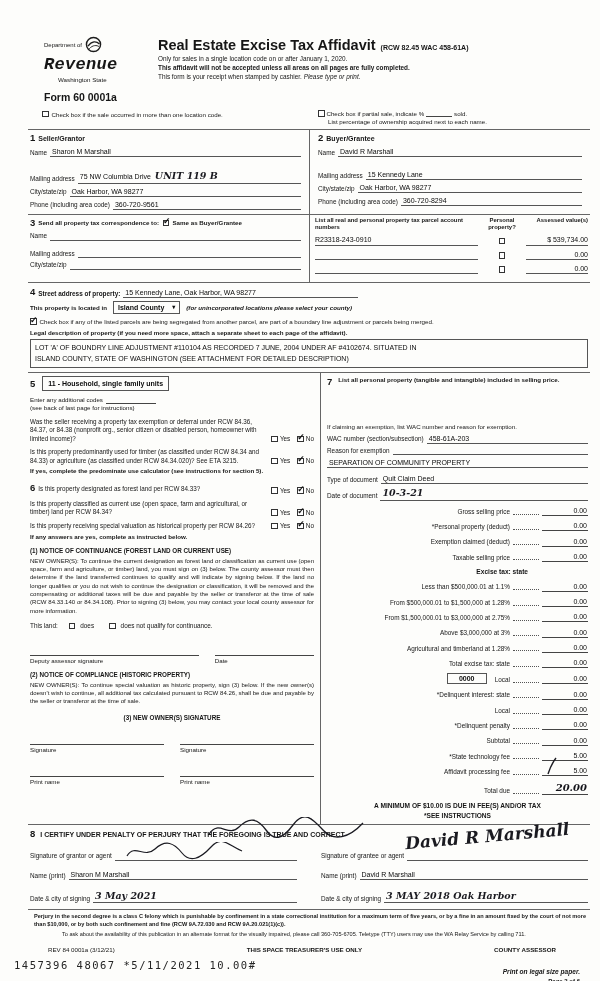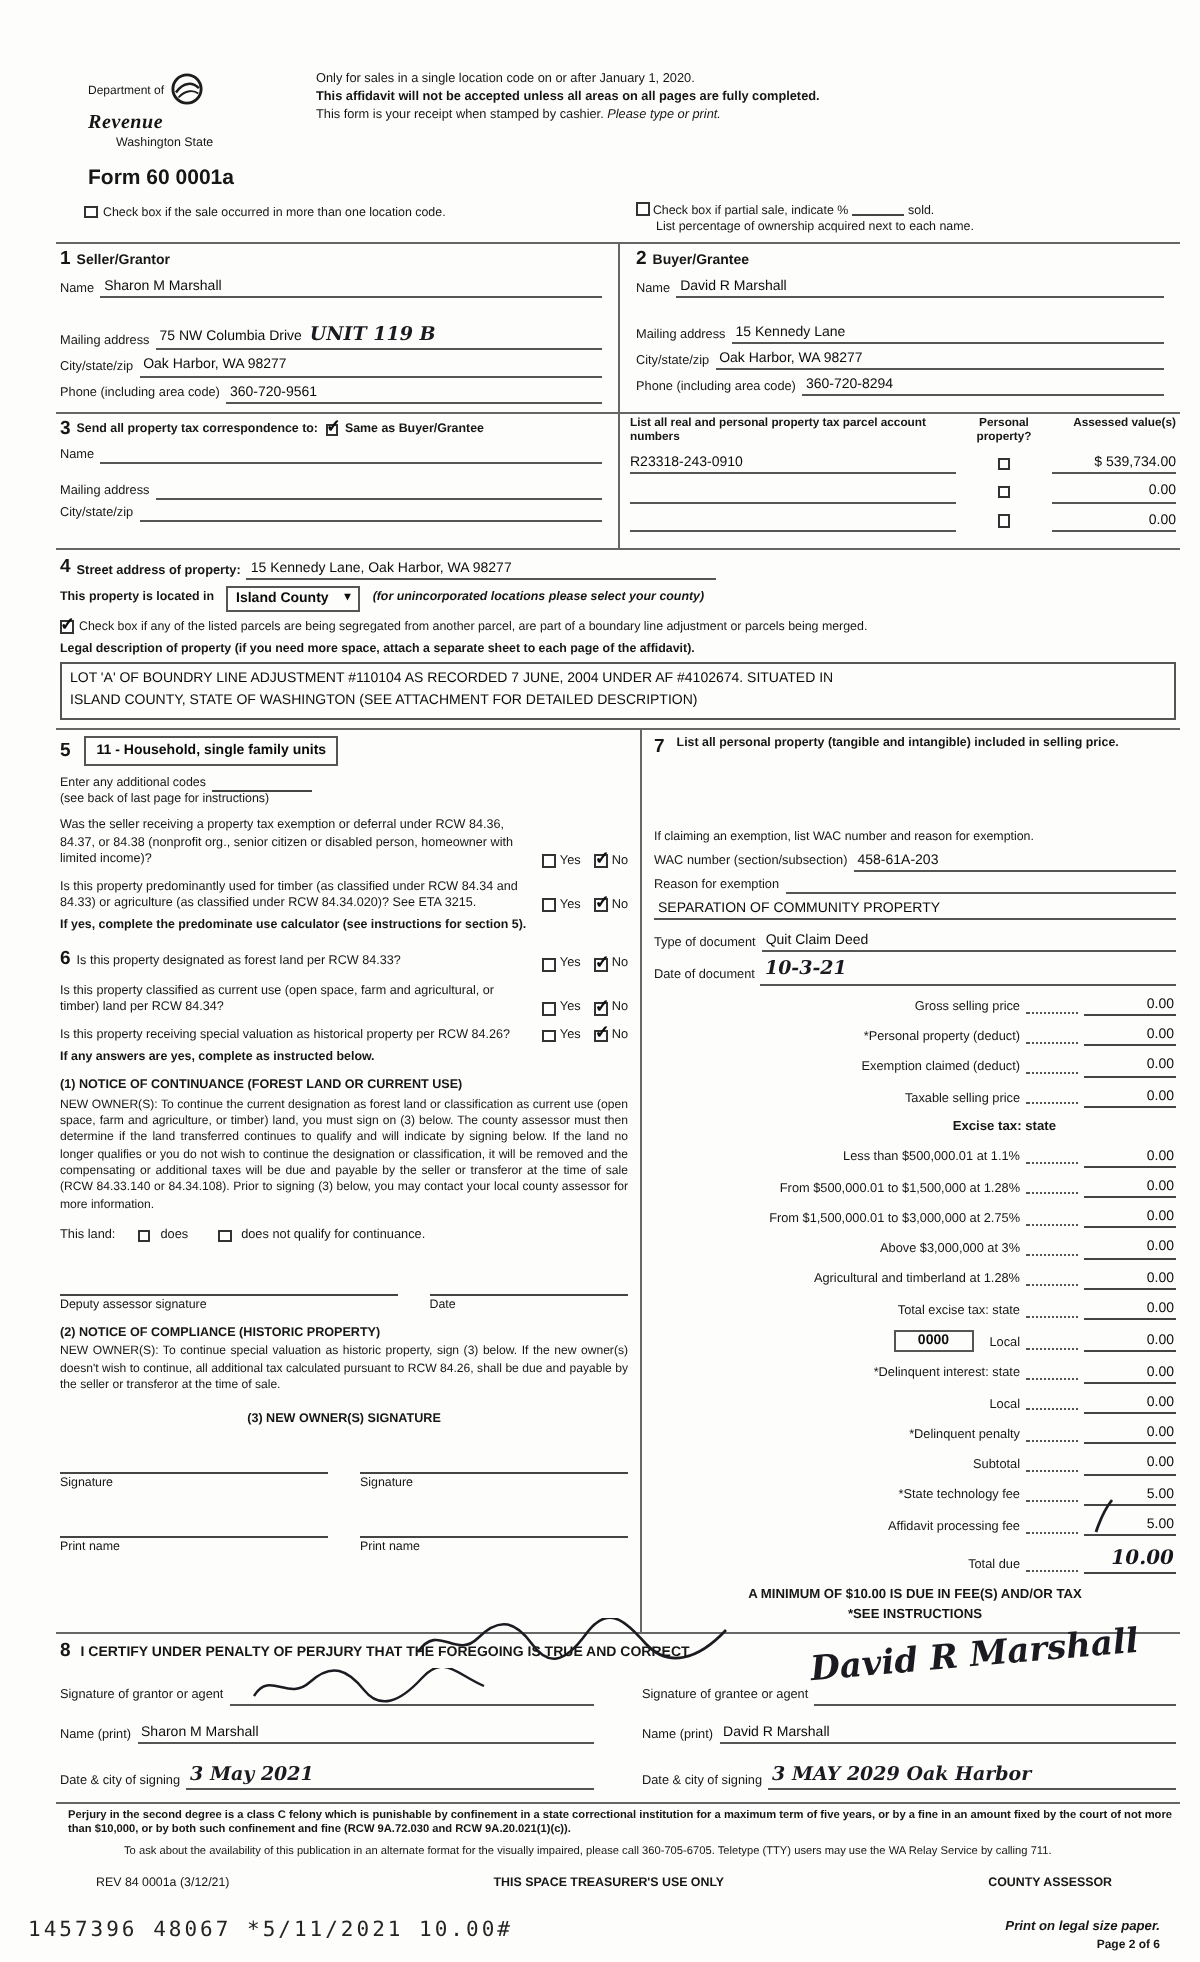--- a/index.html
+++ b/index.html
@@ -14,21 +14,21 @@
   .cb{display:inline-block;width:6.5px;height:6.5px;border:1px solid #333;background:#fff;vertical-align:-1px;position:relative;flex:none}
   .cb.ck::after{content:"\2713";position:absolute;left:-1px;top:-4.5px;font-size:9px;font-weight:bold;color:#101010}
   .fld{display:flex;align-items:flex-end;margin-top:3px}
   .fl{flex:none;margin-right:3px;font-size:6.4px}
   .fv{flex:1;border-bottom:1px solid #555;min-height:8.5px;padding:0 2px;white-space:nowrap}
   .row{display:flex;align-items:center}
   
   .header{display:flex}
   .logo-col{width:122px;flex:none;padding-left:16px}
   .dept-row{display:flex;align-items:center;gap:3px;font-size:6px}
-  .revenue-word{font-family:Liberation Serif, serif;font-weight:bold;font-style:italic;font-size:10px;letter-spacing:.3px;margin-top:-2px}
+  .revenue-word{font-family:Liberation Mono, monospace;font-weight:bold;font-style:italic;font-size:17px;letter-spacing:.3px;margin-top:-2px}
   .state-line{font-size:6.2px;margin:0 0 2px 14px}
   .form-no{font-weight:bold;font-size:10.5px;margin-top:7px}
   .title-col{flex:1;padding-left:8px}
   .title-row{display:flex;align-items:baseline;gap:5px;white-space:nowrap}
   .title{font-size:14.5px;font-weight:bold}
   .rcw{font-size:7px;font-weight:bold}
   .hnote{font-size:6.4px;line-height:1.4}
   
   .cbrow{display:flex;margin-top:4px;padding-left:14px}
   .cbleft{width:272px;display:flex;gap:3px;align-items:flex-start;padding-top:2px}
@@ -115,20 +115,24 @@
               <path d="M3.5 12 C8 5.5, 13.5 6, 17 9.5" fill="none" stroke="#1d1d1d" stroke-width="1.5"></path>
               <path d="M5 15 C9 10.5, 14 10.5, 16.6 12.6" fill="none" stroke="#1d1d1d" stroke-width="1.1"></path>
             </svg>
         </span>
       </div>
       <div class="revenue-word">Revenue</div>
       <div class="state-line">Washington State</div>
       <div class="form-no">Form 60 0001a</div>
     </div>
     <div class="title-col">
+      <div class="title-row">
+        <span class="title">Real Estate Excise Tax Affidavit</span>
+        <span class="rcw">(RCW 82.45 WAC 458-61A)</span>
+      </div>
       <div class="hnote">Only for sales in a single location code on or after January 1, 2020.</div>
       <div class="hnote b">This affidavit will not be accepted unless all areas on all pages are fully completed.</div>
       <div class="hnote"><span>This form is your receipt when stamped by cashier. </span><span class="i">Please type or print.</span></div>
     </div>
   </div>
 
   <div class="cbrow">
     <div class="cbleft">
       <span class="cb"></span>
       <span class="small">Check box if the sale occurred in more than one location code.</span>
@@ -486,21 +490,21 @@
         <span class="mlabel">Affidavit processing fee</span>
         <span class="mlead"></span>
         <span class="mval typed">5.00</span>
         <svg class="scrawl" style="right:30px;top:-9px" width="12" height="18" viewBox="0 0 12 18">
             <path d="M10 1 C 6 6, 4 11, 2 17" fill="none" stroke="#1c1c22" stroke-width="1.4"></path>
           </svg>
       </div>
       <div class="mrow">
           <span class="mlabel">Total due</span>
           <span class="mlead"></span>
-          <span class="mval hwval">10.00</span>
+          <span class="mval hwval">20.00</span>
         </div>
 
       <div class="centernote">A MINIMUM OF $10.00 IS DUE IN FEE(S) AND/OR TAX</div>
       <div class="centernote" style="margin-top:1px">*SEE INSTRUCTIONS</div>
     </div>
   </div>
 
   <div class="s8">
     <div>
       <span class="num">8</span>
@@ -532,21 +536,21 @@
         <div class="fld">
             <span class="fl">Signature of grantee or agent</span>
             <span class="fv"></span>
           </div>
         <div class="fld">
             <span class="fl">Name (print)</span>
             <span class="fv typed">David R Marshall</span>
           </div>
         <div class="fld">
             <span class="fl">Date &amp; city of signing</span>
-            <span class="fv"><span class="hw">3 MAY 2029  Oak Harbor</span></span>
+            <span class="fv"><span class="hw">3 MAY 2018  Oak Harbor</span></span>
           </div>
       </div>
     </div>
   </div>
 
   <div class="footer">
     <div class="perjury tiny">Perjury in the second degree is a class C felony which is punishable by confinement in a state correctional institution for a maximum term of five years, or by a fine in an amount fixed by the court of not more than $10,000, or by both such confinement and fine (RCW 9A.72.030 and RCW 9A.20.021(1)(c)).</div>
     <div class="altfmt tiny">To ask about the availability of this publication in an alternate format for the visually impaired, please call 360-705-6705. Teletype (TTY) users may use the WA Relay Service by calling 711.</div>
     <div class="frow">
       <span>REV 84 0001a (3/12/21)</span>

